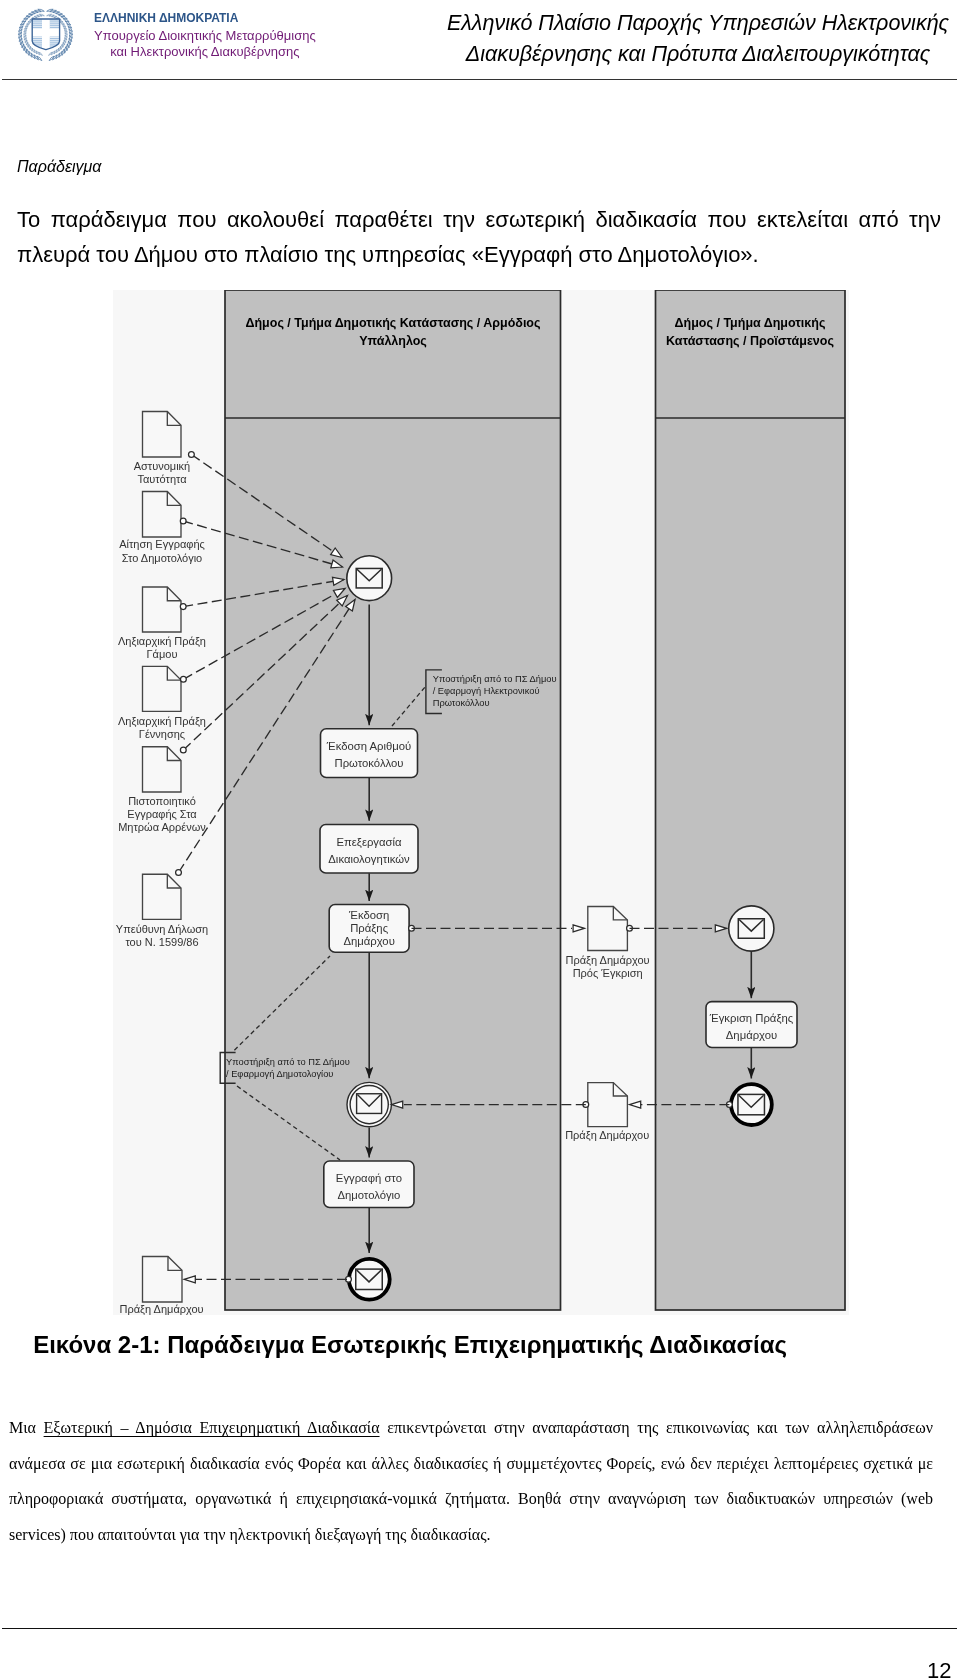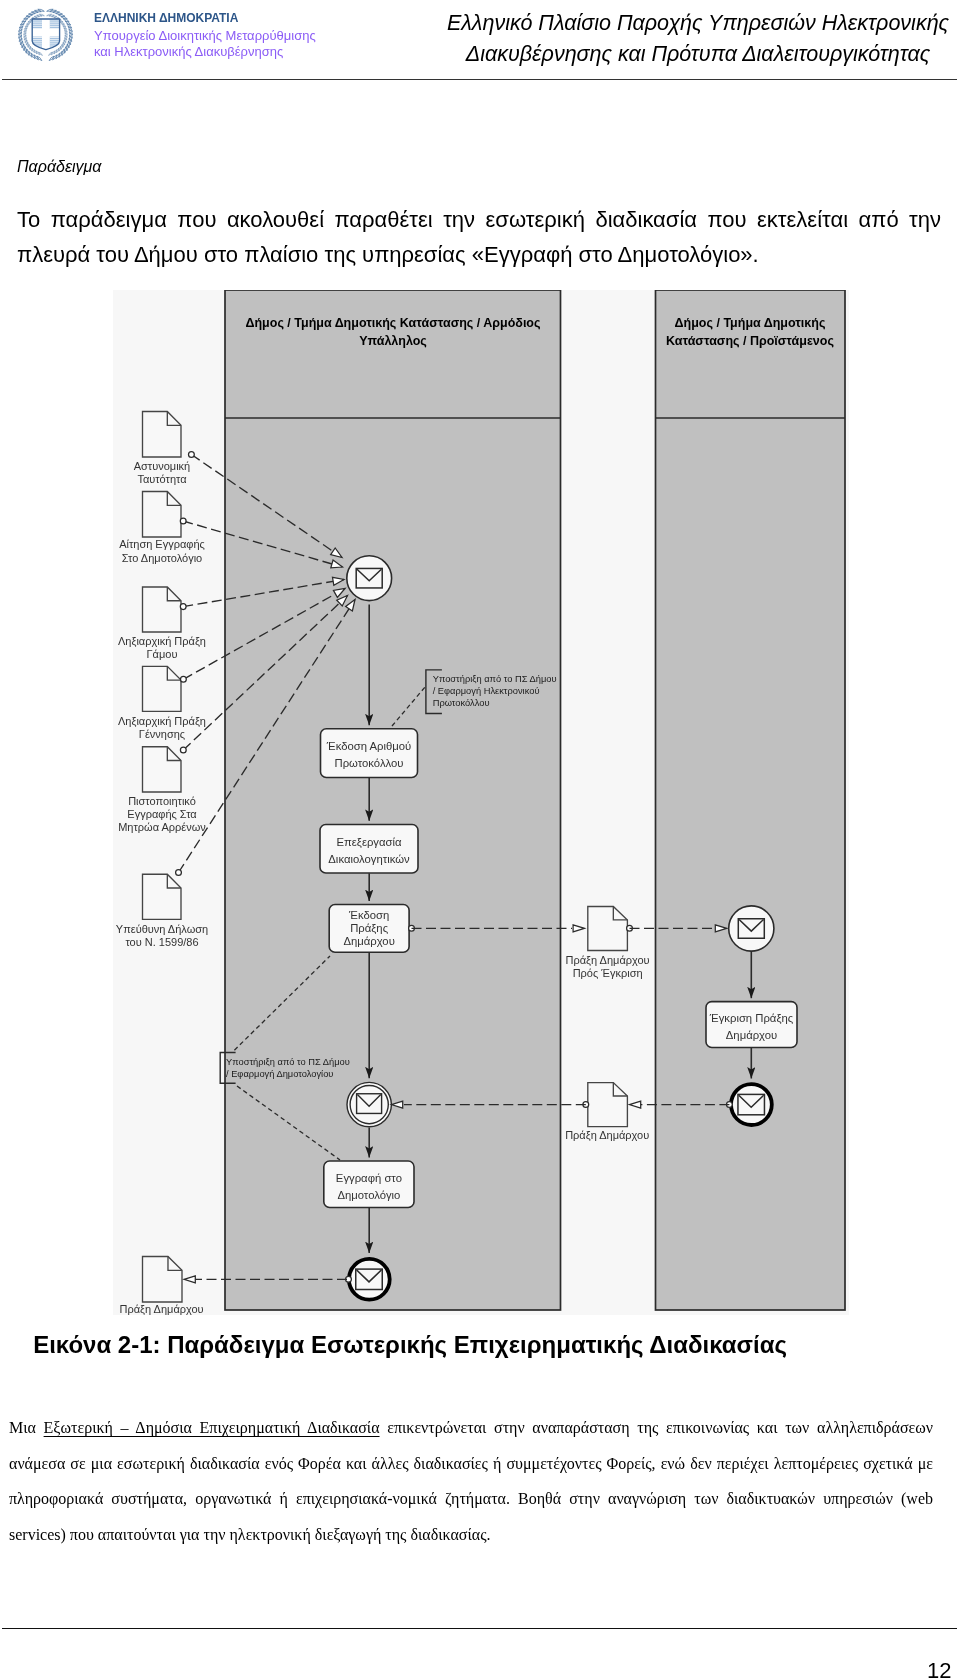--- a/index.html
+++ b/index.html
@@ -5,21 +5,21 @@
 <style>
   html,body{margin:0;padding:0;}
   body{width:960px;height:1678px;background:#ffffff;font-family:"Liberation Sans",sans-serif;color:#000;
        -webkit-font-smoothing:antialiased;}
   .page{position:relative;width:960px;height:1678px;overflow:hidden;}
 
   
   .hdr-emblem{position:absolute;left:14px;top:4px;width:70px;height:70px;}
   .hdr-min{position:absolute;left:86px;top:10.2px;margin-left:8px;}
   .hdr-min .l1{font-size:12px;font-weight:bold;color:#2d5689;height:16px;line-height:16px;}
-  .hdr-min .l2,.hdr-min .l3{font-size:13px;color:#8b5cf6;height:16px;line-height:16px;}
+  .hdr-min .l2,.hdr-min .l3{font-size:13px;color:#701a75;height:16px;line-height:16px;text-align:center;}
   .hdr-min .l2{margin-top:1.5px;}
   .hdr-title{position:absolute;left:398px;top:8px;width:600px;text-align:center;
              font-family:"Liberation Sans",sans-serif;font-style:italic;font-size:21.5px;line-height:31px;color:#000;}
   .hdr-rule{position:absolute;left:2px;top:79px;width:955px;height:0;border-top:1.6px solid #333;}
 
   
   .sec-title{position:absolute;left:17px;top:158px;font-size:16px;font-style:italic;}
   .para1{position:absolute;left:17px;top:202px;width:924px;font-size:22px;line-height:35px;
          text-align:justify;}
   .caption{position:absolute;left:0;top:1331px;width:820px;text-align:center;font-size:24px;font-weight:bold;}

